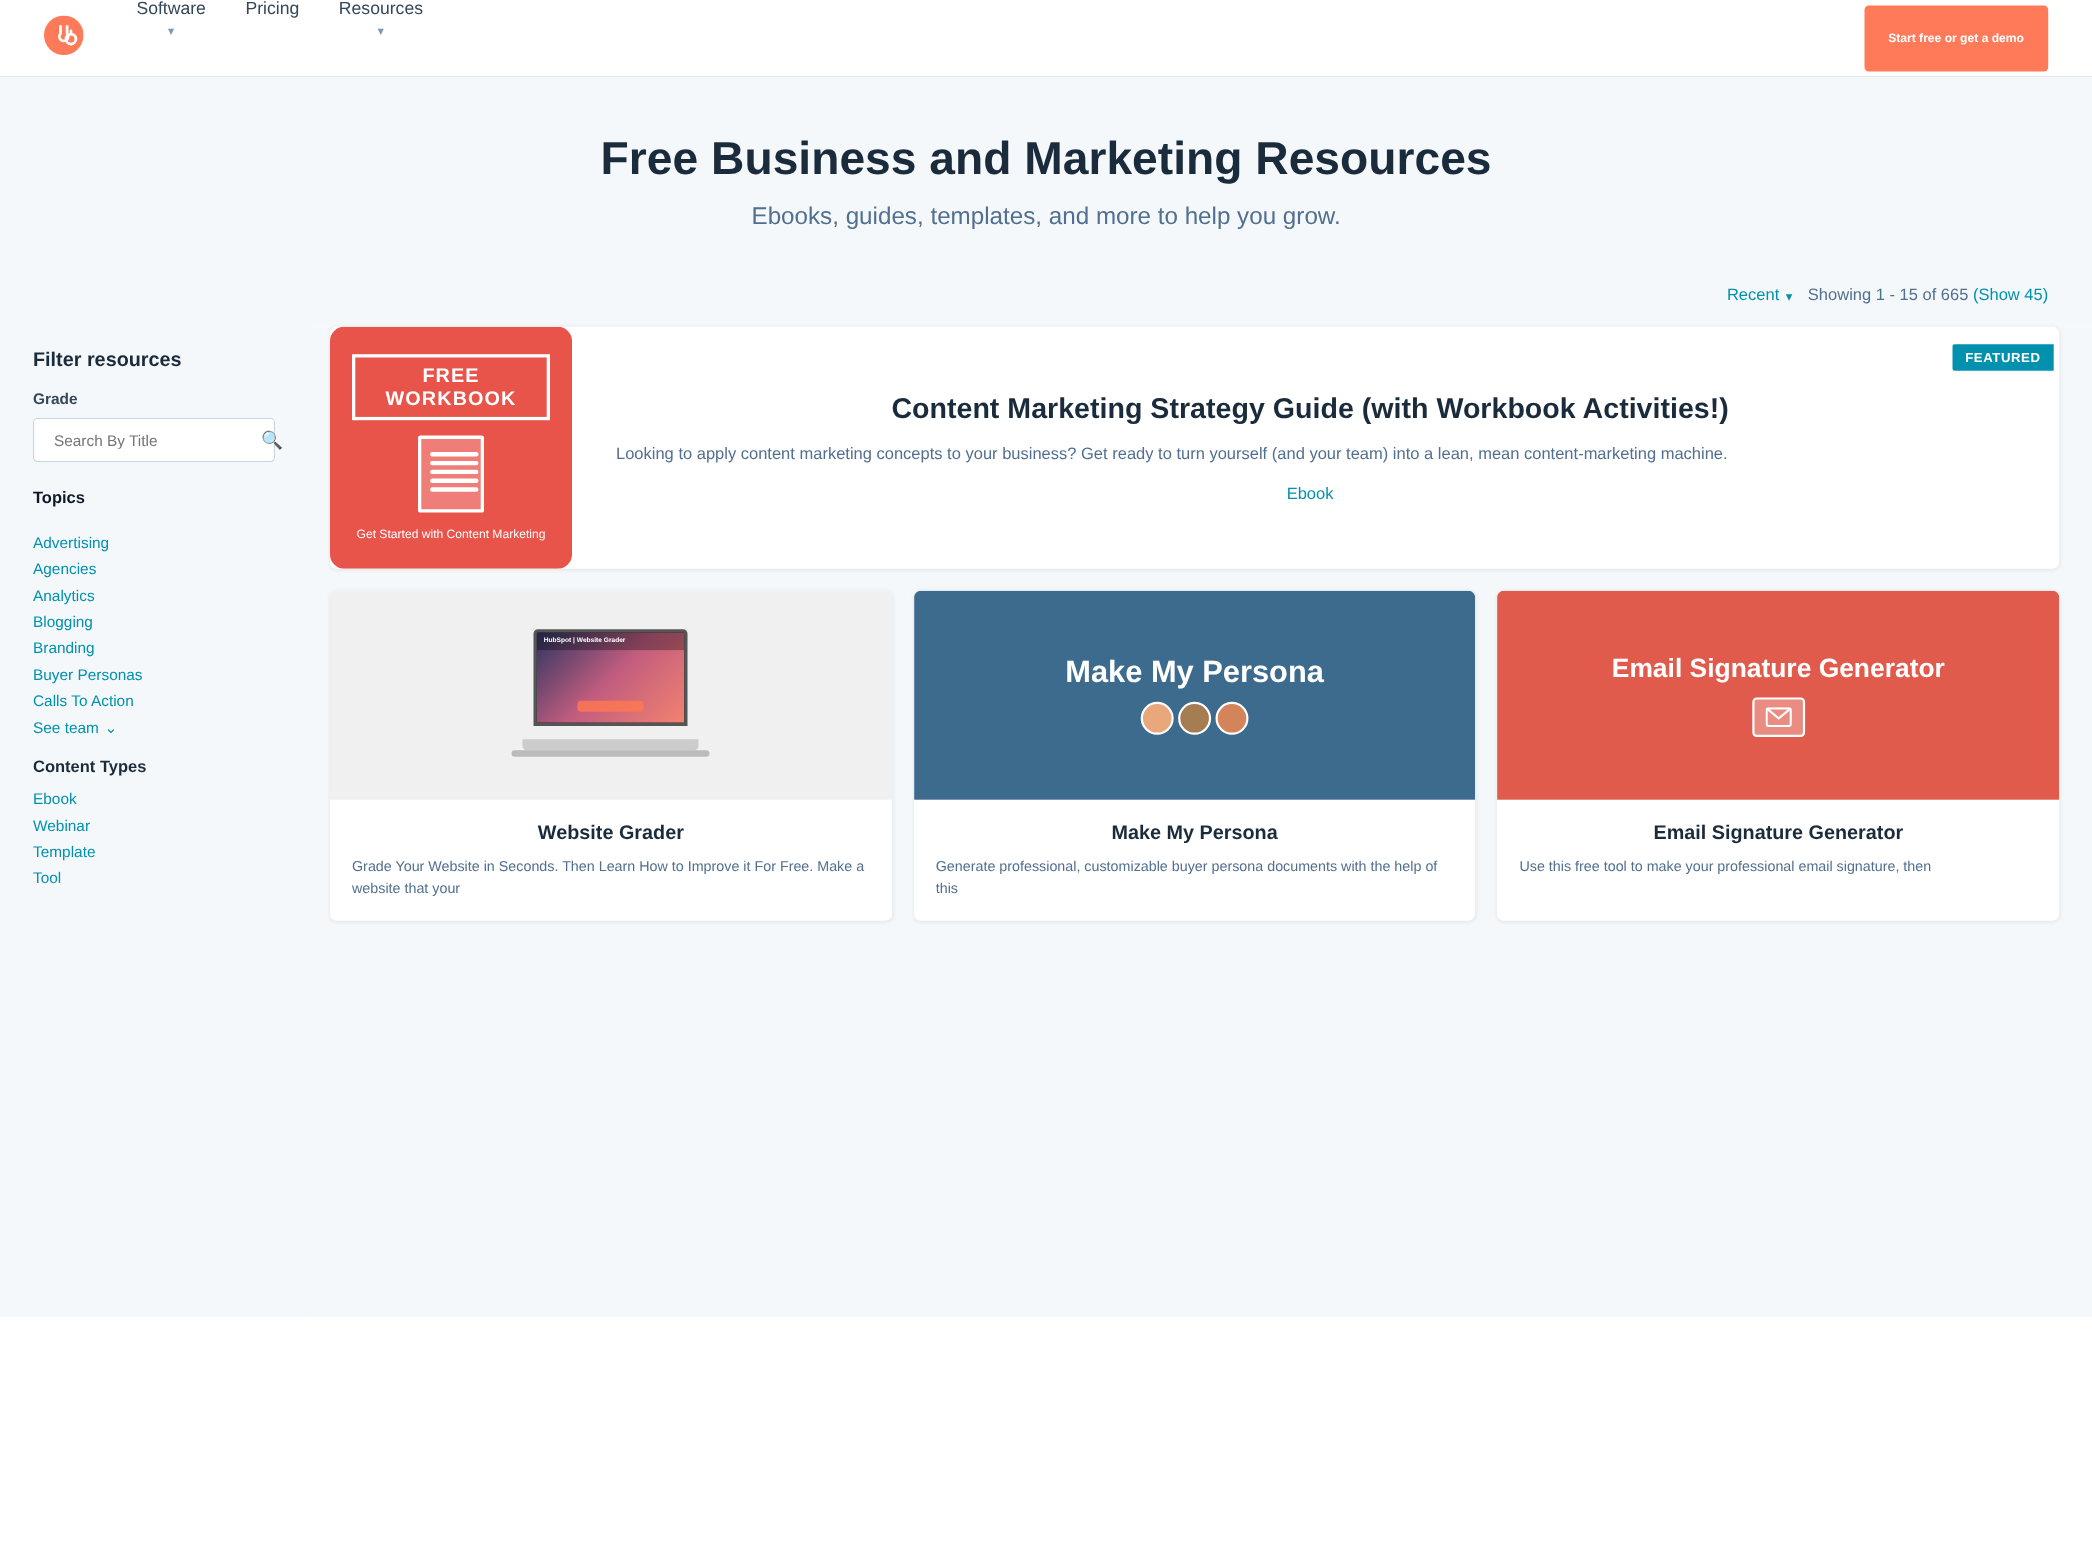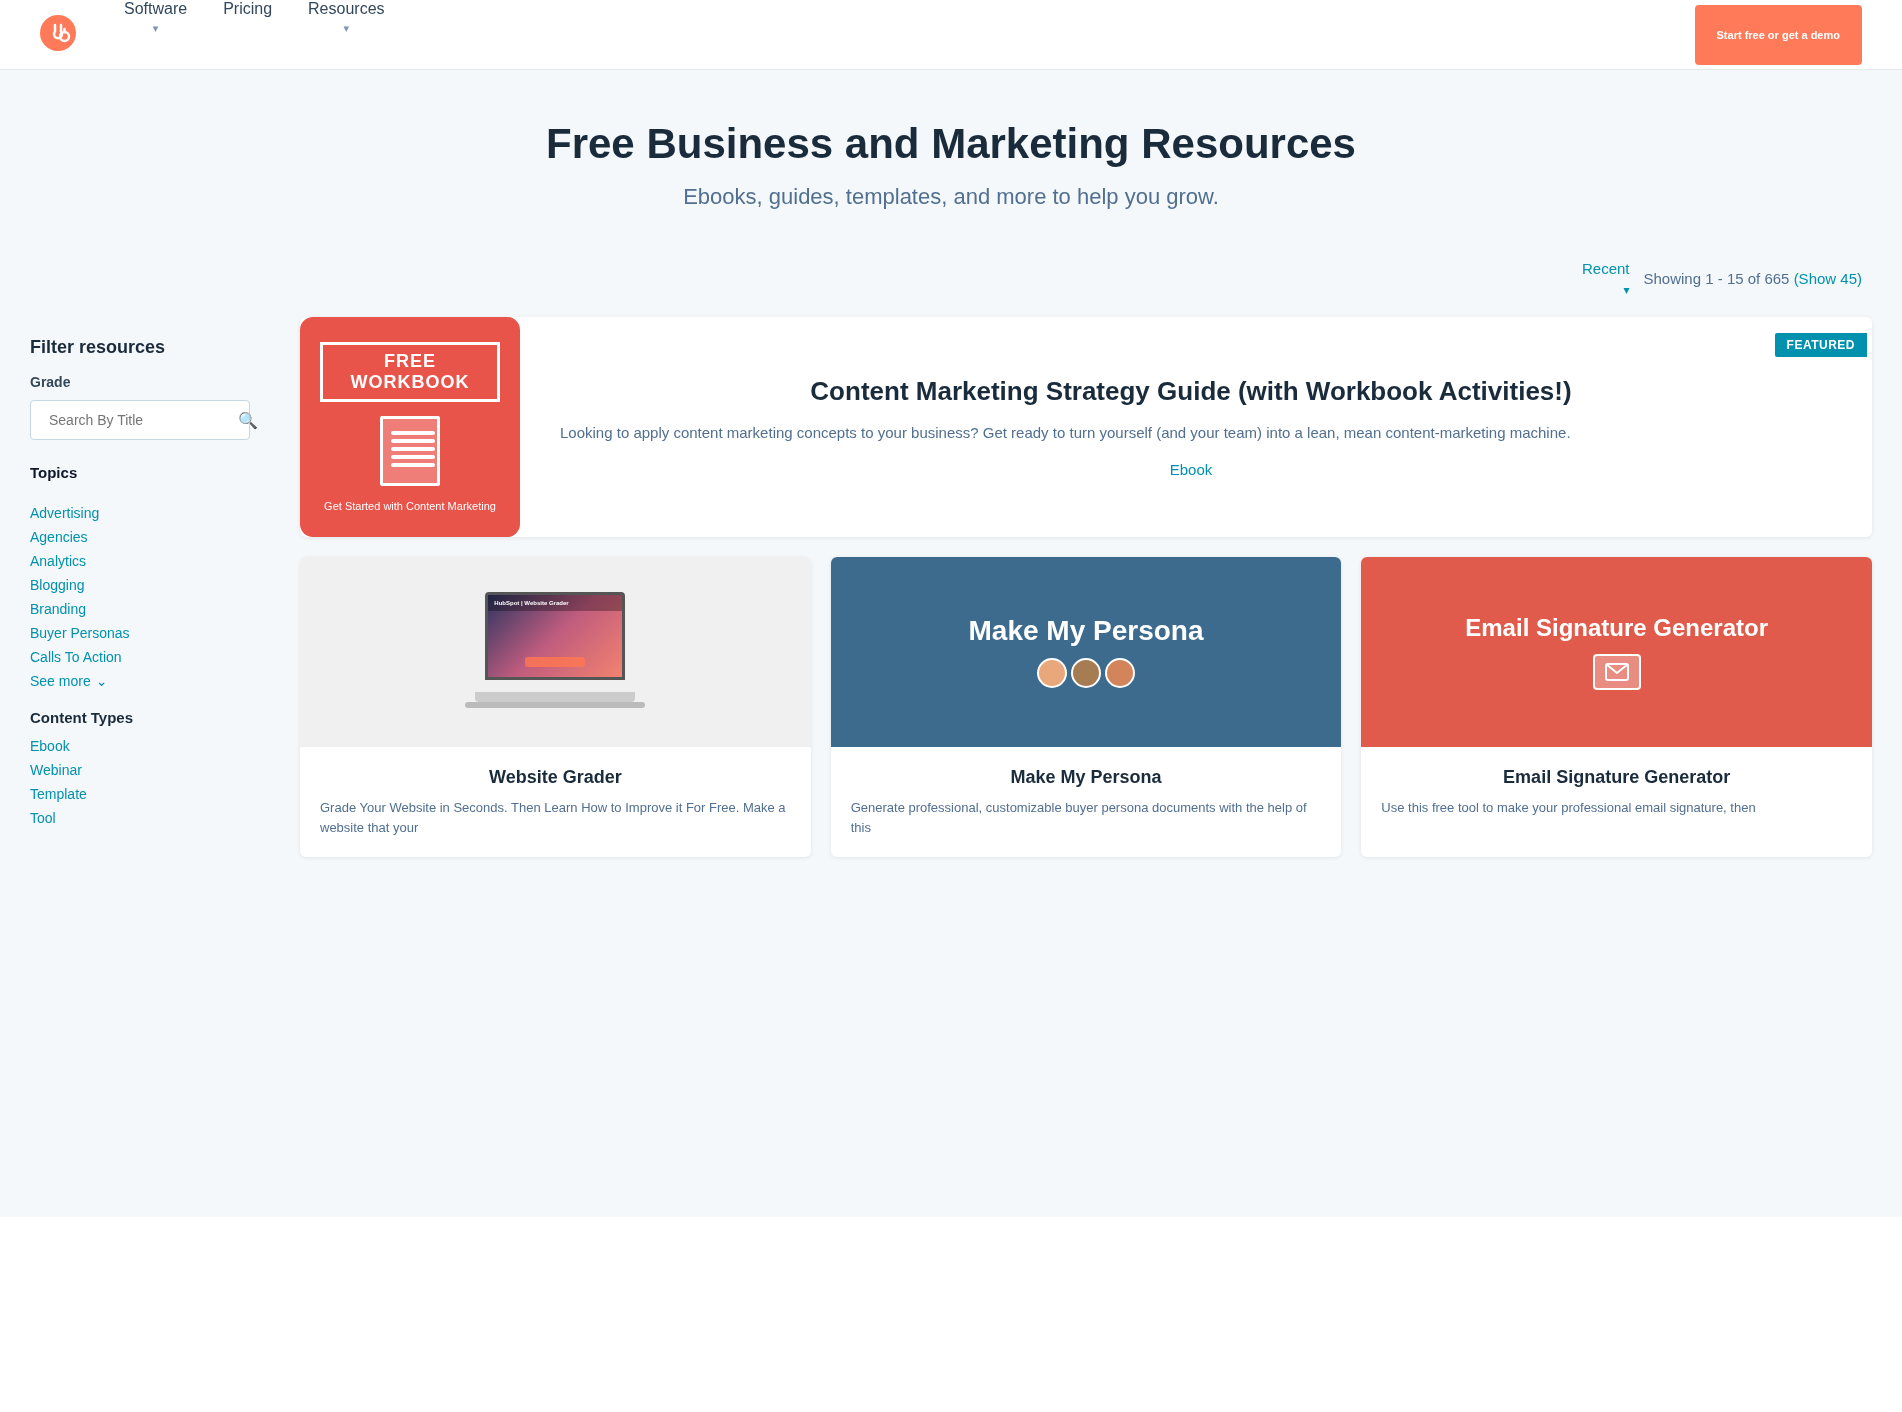--- a/index.html
+++ b/index.html
@@ -30,21 +30,21 @@
       background: #f5f8fa; text-align: center; padding: 50px 20px 40px;
     }
     .hero-title { font-size: 42px; font-weight: 700; color: #1a2b3c; margin-bottom: 16px; }
     .hero-sub { font-size: 22px; color: #516f90; }
 
     
     .filter-bar {
       background: #f5f8fa; padding: 10px 40px 20px; display: flex; justify-content: flex-end; align-items: center; gap: 14px;
     }
     .sort-btn {
-      display: flex; align-items: flex-end; gap: 6px; color: #0091ae; font-size: 15px; font-weight: 500; cursor: pointer; background: none; border: none; flex-direction: column;
+      display: flex; align-items: flex-end; gap: 6px; color: #0091ae; font-size: 15px; font-weight: 500; cursor: pointer; background: none; border: none;
     }
     .sort-btn .chevron { font-size: 12px; }
     .showing-text { font-size: 15px; color: #516f90; }
     .showing-link { color: #0091ae; font-weight: 500; cursor: pointer; }
 
     
     .main-layout { display: flex; background: #f5f8fa; min-height: 900px; }
 
     
     .sidebar { width: 280px; min-width: 280px; padding: 20px 30px 40px; background: #f5f8fa; }
@@ -201,21 +201,21 @@
     </div>
     <div class="topic-label">Topics</div>
     <a class="topic-link">Advertising</a>
     <a class="topic-link">Agencies</a>
     <a class="topic-link">Analytics</a>
     <a class="topic-link">Blogging</a>
     <a class="topic-link">Branding</a>
     <a class="topic-link">Buyer Personas</a>
     <a class="topic-link">Calls To Action</a>
     <div class="see-more">
-      <span>See more</span>
+      <span>See team</span>
       <span>⌄</span>
     </div>
     <div class="content-types-label">Content Types</div>
     <a class="topic-link">Ebook</a>
     <a class="topic-link">Webinar</a>
     <a class="topic-link">Template</a>
     <a class="topic-link">Tool</a>
   </aside>
 
   <div class="content-area">

